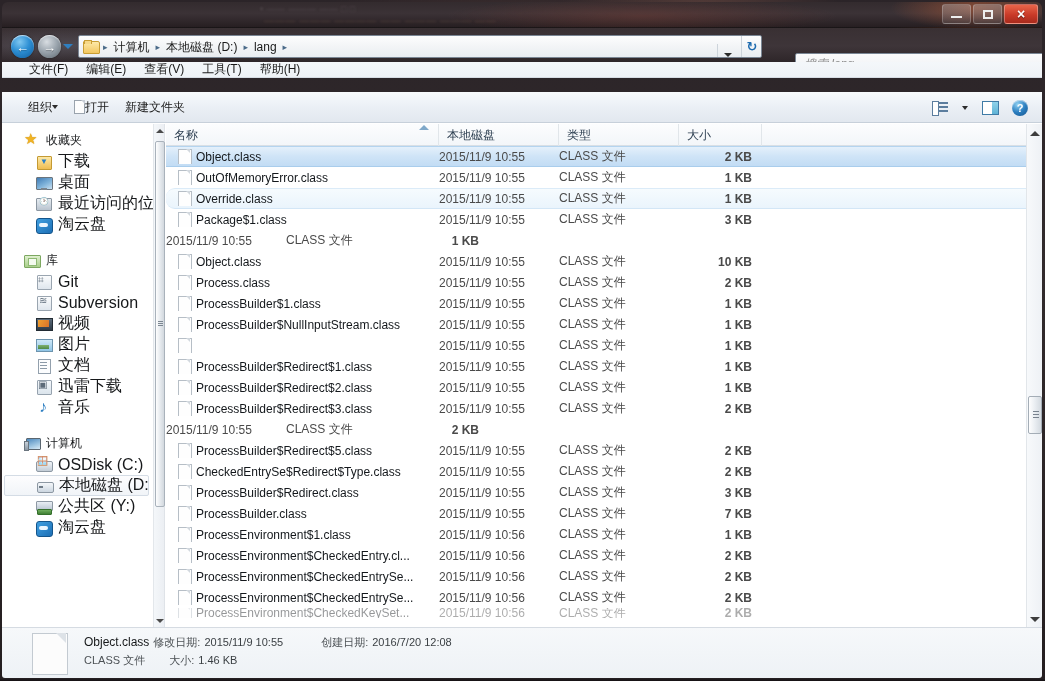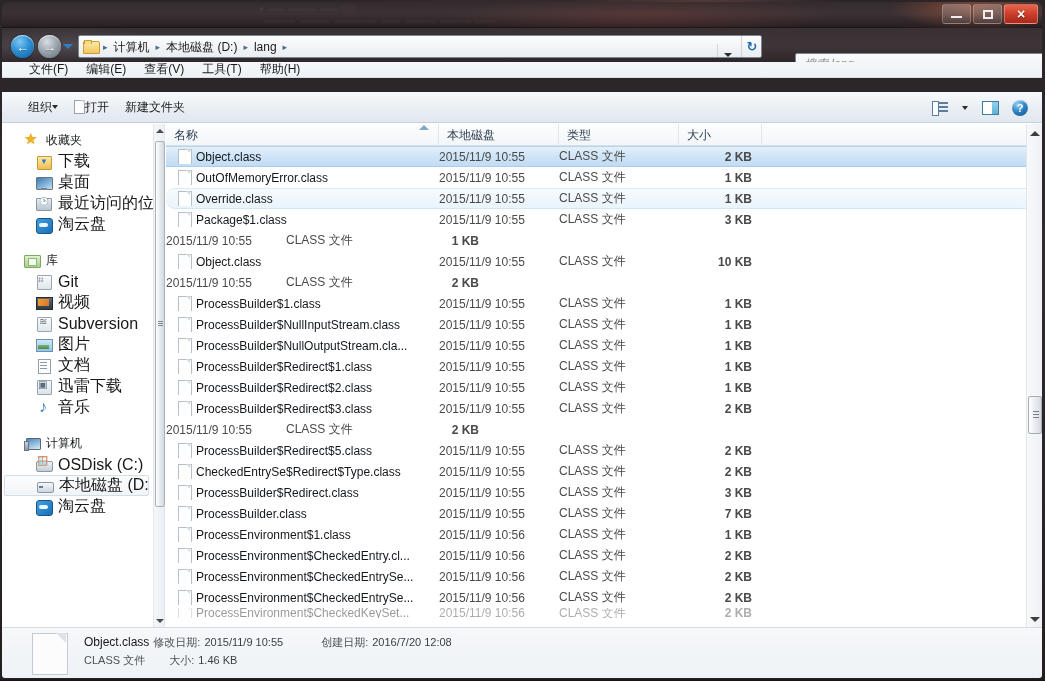--- a/index.html
+++ b/index.html
@@ -666,26 +666,26 @@
       <div class="nav-group">
         <div class="nav-root">
           <span class="nav-ico ico-library"></span>
           <span class="nav-label">库</span>
         </div>
         <div class="nav-child">
           <span class="nav-ico ico-git"></span>
           <span class="nav-label">Git</span>
         </div>
         <div class="nav-child">
+          <span class="nav-ico ico-svn"></span>
+          <span class="nav-label">Subversion</span>
+        </div>
+        <div class="nav-child">
           <span class="nav-ico ico-video"></span>
           <span class="nav-label">视频</span>
-        </div>
-        <div class="nav-child">
-          <span class="nav-ico ico-svn"></span>
-          <span class="nav-label">Subversion</span>
         </div>
         <div class="nav-child">
           <span class="nav-ico ico-picture"></span>
           <span class="nav-label">图片</span>
         </div>
         <div class="nav-child">
           <span class="nav-ico ico-doc"></span>
           <span class="nav-label">文档</span>
         </div>
         <div class="nav-child">
@@ -707,20 +707,24 @@
         </div>
         <div class="nav-child">
           <span class="nav-ico ico-osdisk"></span>
           <span class="nav-label">OSDisk (C:)</span>
         </div>
         <div class="nav-child selected">
           <span class="nav-ico ico-drive"></span>
           <span class="nav-label">本地磁盘 (D:)</span>
         </div>
         <div class="nav-child">
+          <span class="nav-ico ico-netdrive"></span>
+          <span class="nav-label">公共区 (Y:)</span>
+        </div>
+        <div class="nav-child">
           <span class="nav-ico ico-cloud"></span>
           <span class="nav-label">淘云盘</span>
         </div>
       </div>
     </div>
 
     <div id="nav-scrollbar">
       <div class="sb-arrow-up"></div>
       <div id="nav-sb-thumb"></div>
       <div class="sb-arrow-dn"></div>
@@ -789,20 +793,24 @@
         <div class="file-row">
           <span class="cell-name">
               <span class="file-ico"></span>
               <span>Object.class</span>
             </span>
           <span class="cell-date">2015/11/9 10:55</span>
           <span class="cell-type">CLASS 文件</span>
           <span class="cell-size">10 KB</span>
         </div>
         <div class="file-row">
+          <span class="cell-name">
+              <span class="file-ico"></span>
+              <span>Process.class</span>
+            </span>
           <span class="cell-date">2015/11/9 10:55</span>
           <span class="cell-type">CLASS 文件</span>
           <span class="cell-size">2 KB</span>
         </div>
         <div class="file-row">
           <span class="cell-name">
               <span class="file-ico"></span>
               <span>ProcessBuilder$1.class</span>
             </span>
           <span class="cell-date">2015/11/9 10:55</span>
@@ -814,21 +822,20 @@
               <span class="file-ico"></span>
               <span>ProcessBuilder$NullInputStream.class</span>
             </span>
           <span class="cell-date">2015/11/9 10:55</span>
           <span class="cell-type">CLASS 文件</span>
           <span class="cell-size">1 KB</span>
         </div>
         <div class="file-row">
           <span class="cell-name">
               <span class="file-ico"></span>
-              <span>ProcessBuilder$NullOutputStream.cla...</span>
             </span>
           <span class="cell-date">2015/11/9 10:55</span>
           <span class="cell-type">CLASS 文件</span>
           <span class="cell-size">1 KB</span>
         </div>
         <div class="file-row">
           <span class="cell-name">
               <span class="file-ico"></span>
               <span>ProcessBuilder$Redirect$1.class</span>
             </span>

